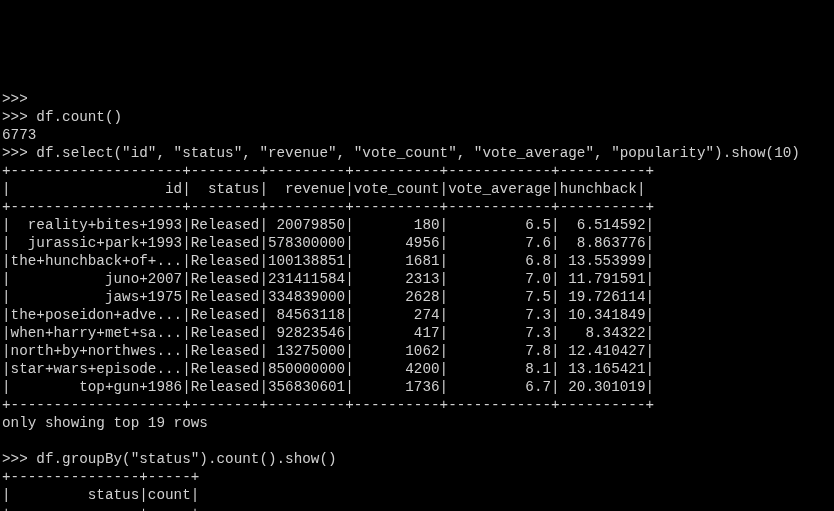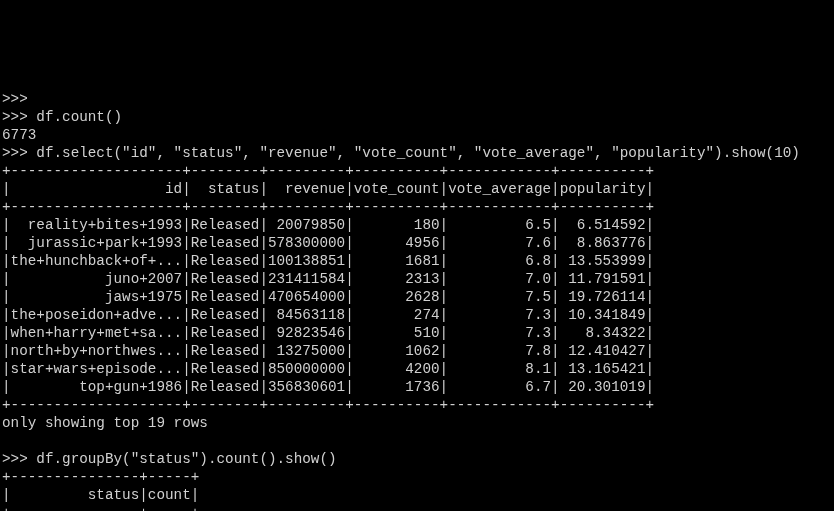--- a/index.html
+++ b/index.html
@@ -22,29 +22,29 @@
 </head>
 <body>
 
 
 
 <div class="terminal"><span>&gt;&gt;&gt;</span>
 <span>&gt;&gt;&gt; df.count()</span>
 <span>6773</span>
 <span>&gt;&gt;&gt; df.select("id", "status", "revenue", "vote_count", "vote_average", "popularity").show(10)</span>
 <span>+--------------------+--------+---------+----------+------------+----------+</span>
-<span>|                  id|  status|  revenue|vote_count|vote_average|popularity|</span>
+<span>|                  id|  status|  revenue|vote_count|vote_average|hunchback|</span>
 <span>+--------------------+--------+---------+----------+------------+----------+</span>
 <span>|  reality+bites+1993|Released| 20079850|       180|         6.5|  6.514592|</span>
 <span>|  jurassic+park+1993|Released|578300000|      4956|         7.6|  8.863776|</span>
 <span>|the+hunchback+of+...|Released|100138851|      1681|         6.8| 13.553999|</span>
 <span>|           juno+2007|Released|231411584|      2313|         7.0| 11.791591|</span>
-<span>|           jaws+1975|Released|470654000|      2628|         7.5| 19.726114|</span>
+<span>|           jaws+1975|Released|334839000|      2628|         7.5| 19.726114|</span>
 <span>|the+poseidon+adve...|Released| 84563118|       274|         7.3| 10.341849|</span>
-<span>|when+harry+met+sa...|Released| 92823546|       510|         7.3|   8.34322|</span>
+<span>|when+harry+met+sa...|Released| 92823546|       417|         7.3|   8.34322|</span>
 <span>|north+by+northwes...|Released| 13275000|      1062|         7.8| 12.410427|</span>
 <span>|star+wars+episode...|Released|850000000|      4200|         8.1| 13.165421|</span>
 <span>|        top+gun+1986|Released|356830601|      1736|         6.7| 20.301019|</span>
 <span>+--------------------+--------+---------+----------+------------+----------+</span>
 <span>only showing top 19 rows</span>
 
 <span>&gt;&gt;&gt; df.groupBy("status").count().show()</span>
 <span>+---------------+-----+</span>
 <span>|         status|count|</span>
 <span>+---------------+-----+</span>

